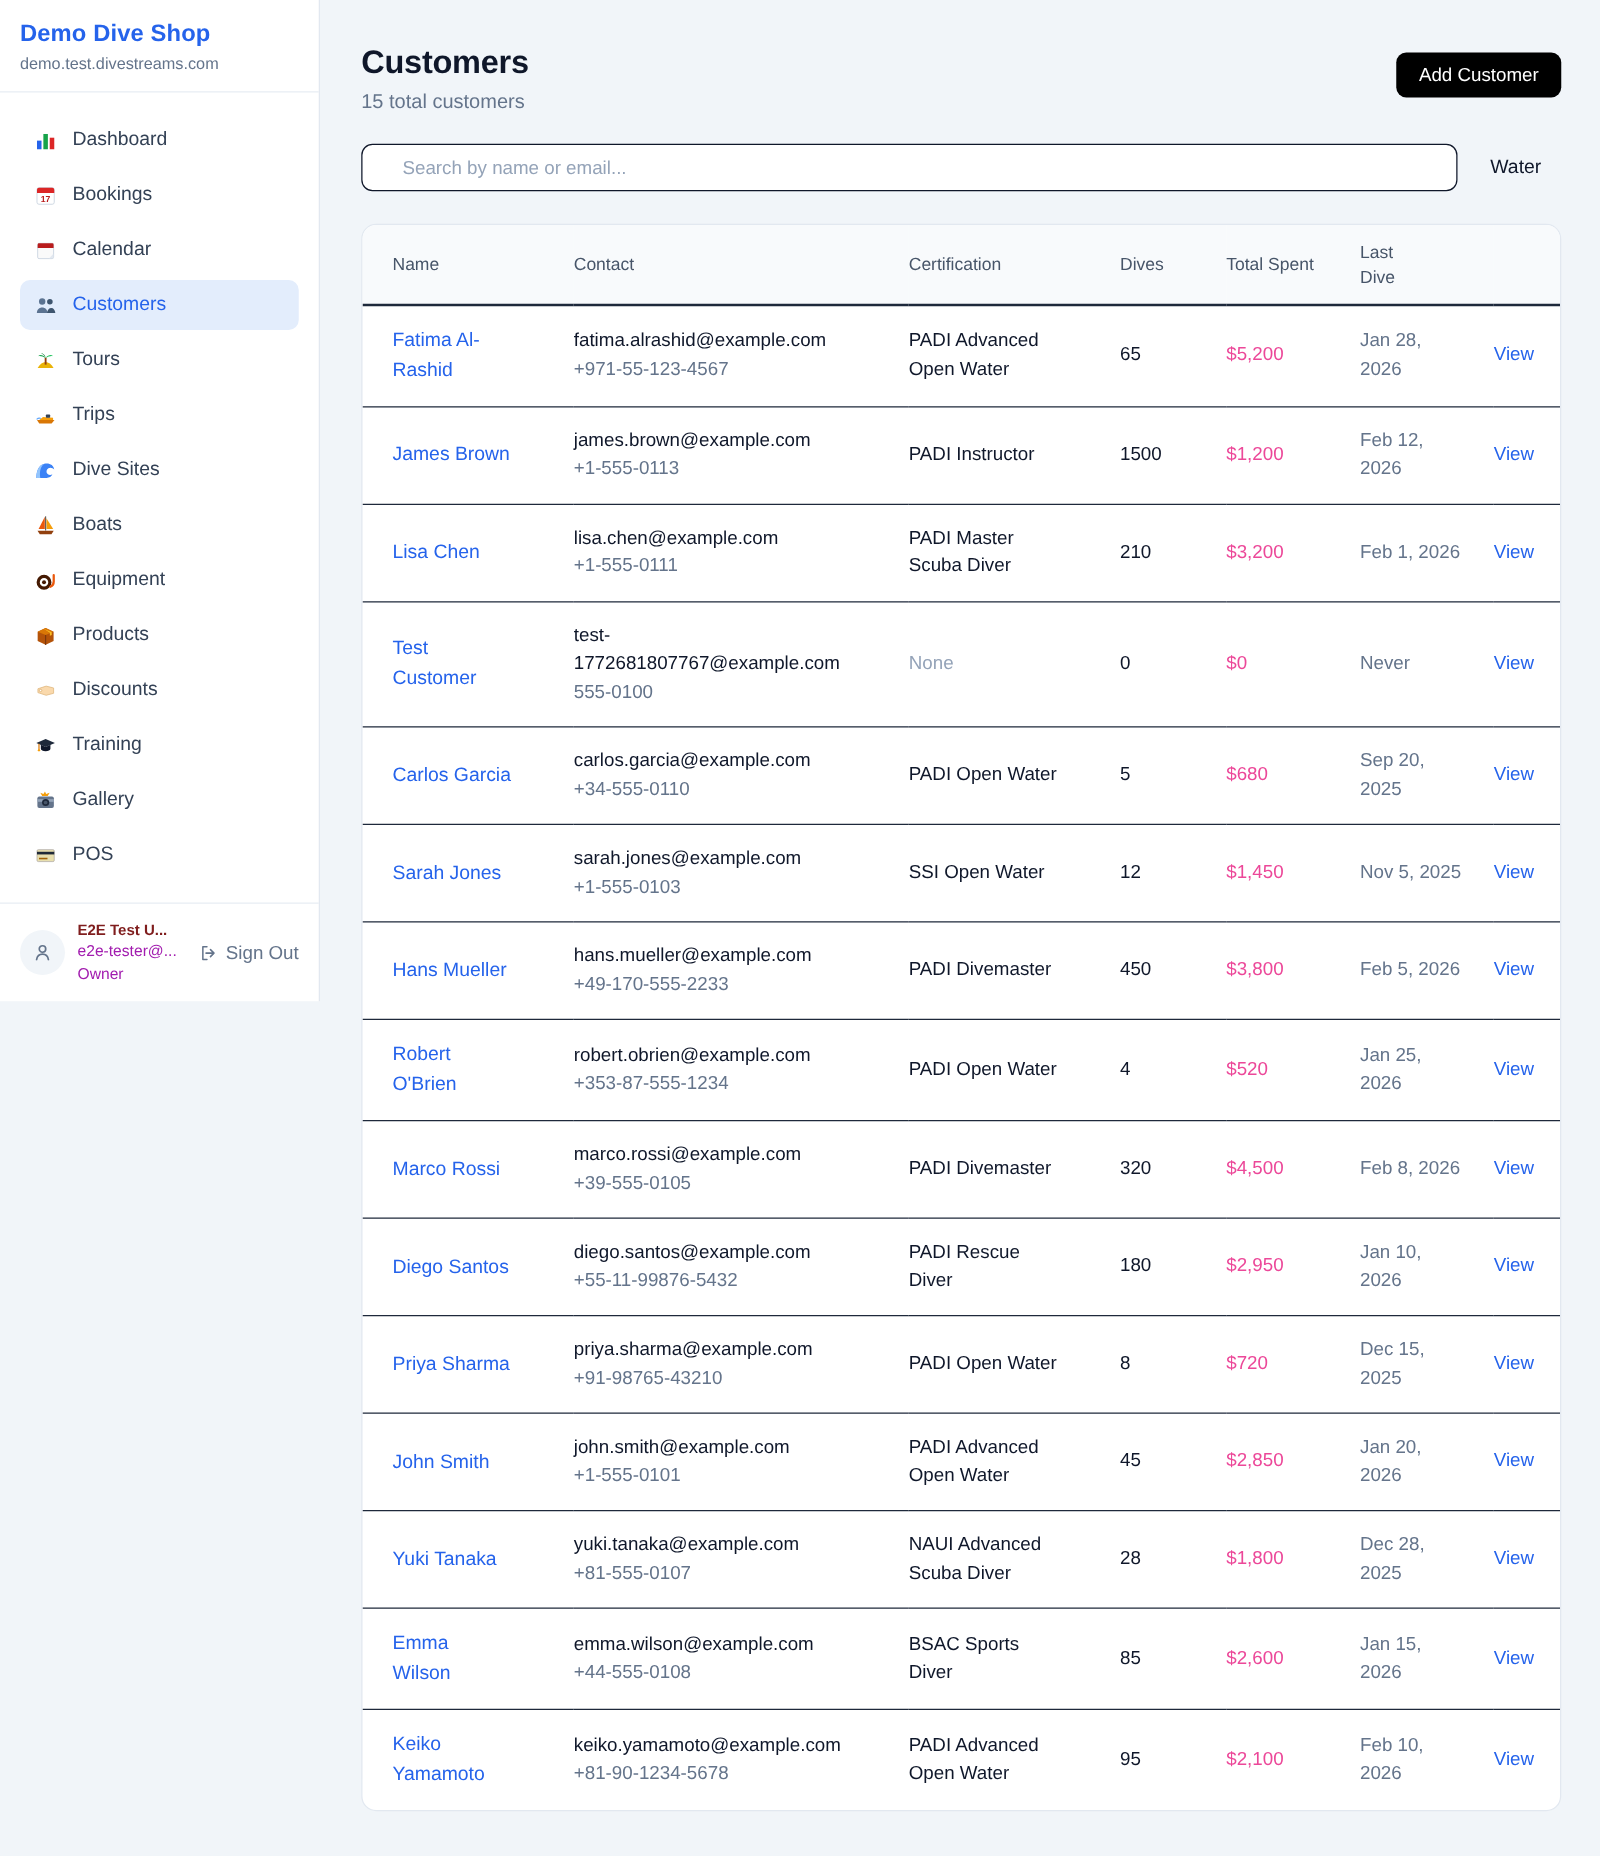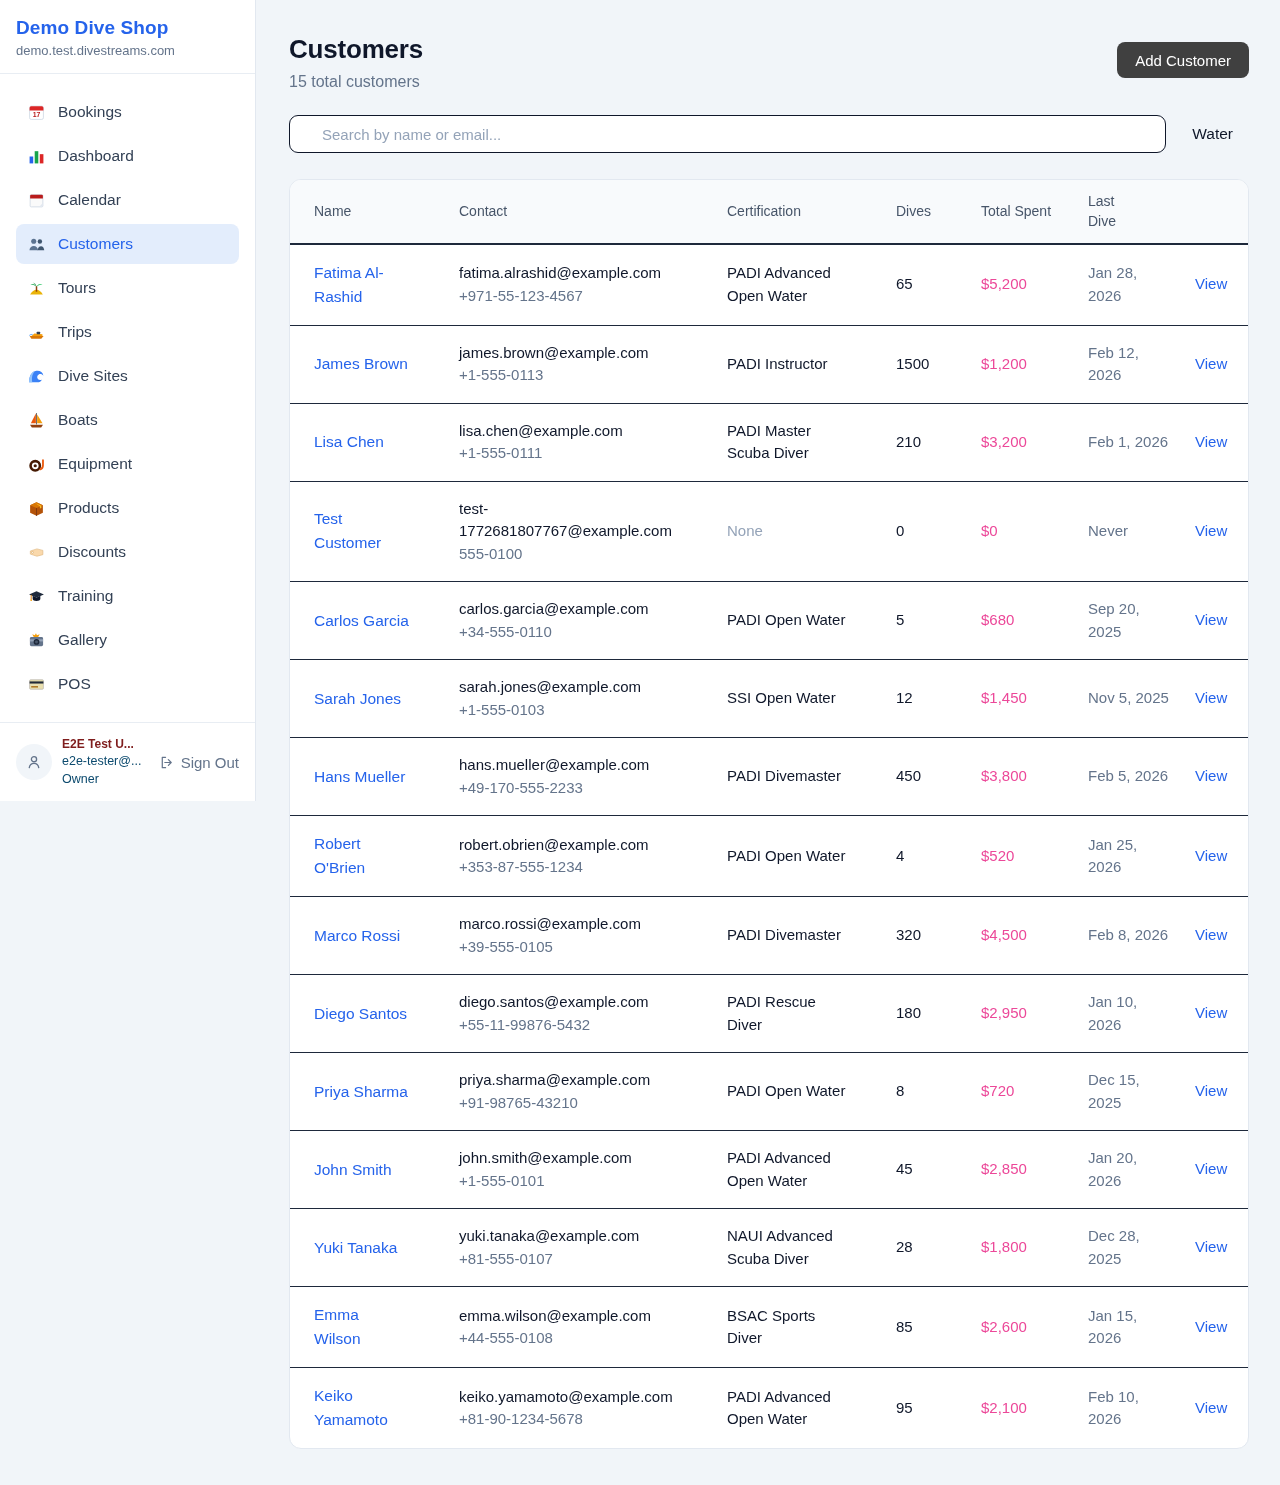--- a/index.html
+++ b/index.html
@@ -17,30 +17,30 @@
   .nav-item { display:flex; align-items:center; gap:13px; height:40px; padding:0 12px; margin-bottom:4px;
               border-radius:8px; color:#334155; font-size:15.5px; cursor:pointer; text-decoration:none; }
   .nav-item.active { background:#e3edfc; color:#2563eb; }
   .nav-icon { width:17px; height:17px; display:inline-flex; flex:0 0 17px; }
   .nav-icon svg { width:17px; height:17px; }
   .user-section { margin-top:auto; border-top:1px solid #e8edf3; padding:13px 16px; display:flex; align-items:center; gap:10px; }
   .avatar { width:36px; height:36px; border-radius:50%; background:#f1f5f9; display:flex; align-items:center; justify-content:center; flex:0 0 36px; }
   .avatar svg { width:18px; height:18px; }
   .user-info { flex:1; min-width:0; line-height:1.4; }
   .user-name { font-size:12px; font-weight:700; color:#7f1d1d; }
-  .user-email, .user-role { font-size:12.5px; color:#0c4a6e; }
+  .user-email, .user-role { font-size:12.5px; color:#a21caf; }
   .sign-out { display:flex; align-items:center; gap:7px; color:#64748b; font-size:15px; cursor:pointer; white-space:nowrap; }
   .sign-out svg { width:15px; height:15px; }
 
   
   .main { position:absolute; left:256px; top:0; width:1024px; padding:34px 31px 0 33px; }
   .page-header { display:flex; justify-content:space-between; align-items:flex-start; }
   .page-title { font-size:26px; font-weight:800; color:#0f172a; letter-spacing:-.2px; }
   .page-subtitle { font-size:16px; color:#64748b; margin-top:8px; }
-  .btn-primary { background:#404040; color:#fff; border:none; border-radius:8px; font-size:15px; font-weight:500;
+  .btn-primary { background:#000000; color:#fff; border:none; border-radius:8px; font-size:15px; font-weight:500;
                  padding:0 18px; height:36px; margin-top:8px; cursor:pointer; font-family:inherit; }
   .search-row { display:flex; align-items:center; margin-top:24px; }
   .search-input { flex:1; height:38px; border:1px solid #0f172a; border-radius:9px; padding:0 32px;
                   font-size:15px; font-family:inherit; color:#0f172a; background:#fff; outline:none; }
   .search-input::placeholder { color:#94a3b8; }
   .search-btn { margin-left:26px; margin-right:16px; background:none; border:none; font-family:inherit;
                 font-size:15.5px; font-weight:500; color:#0f172a; cursor:pointer; }
 
   
   .card { margin-top:26px; background:#fff; border:1px solid #e2e8f0; border-radius:12px; overflow:hidden; }
@@ -75,37 +75,37 @@
     <div class="brand">
       <div class="brand-name">Demo Dive Shop</div>
       <div class="brand-domain">demo.test.divestreams.com</div>
     </div>
 
     <nav class="nav">
 
         <a class="nav-item">
           <span class="nav-icon">
             <svg viewBox="0 0 16 16">
+              <rect x="1.5" y="8" width="3.4" height="6.5" fill="#2563eb"></rect>
+              <rect x="6.3" y="3" width="3.4" height="11.5" fill="#16a34a"></rect>
+              <rect x="11.1" y="5.8" width="3.4" height="8.7" fill="#dc2626"></rect>
+            </svg>
+          </span>
+          <span class="nav-label">Dashboard</span>
+        </a>
+
+        <a class="nav-item">
+          <span class="nav-icon">
+            <svg viewBox="0 0 16 16">
               <rect x="1.5" y="2" width="13" height="12.5" rx="1.5" fill="#fff" stroke="#cbd5e1" stroke-width=".7"></rect>
               <path d="M1.5 3.5A1.5 1.5 0 0 1 3 2h10a1.5 1.5 0 0 1 1.5 1.5V6h-13z" fill="#dc2626"></path>
               <text x="8" y="12.6" font-size="6.5" font-weight="bold" fill="#b91c1c" text-anchor="middle" font-family="sans-serif">17</text>
             </svg>
           </span>
           <span class="nav-label">Bookings</span>
-        </a>
-
-        <a class="nav-item">
-          <span class="nav-icon">
-            <svg viewBox="0 0 16 16">
-              <rect x="1.5" y="8" width="3.4" height="6.5" fill="#2563eb"></rect>
-              <rect x="6.3" y="3" width="3.4" height="11.5" fill="#16a34a"></rect>
-              <rect x="11.1" y="5.8" width="3.4" height="8.7" fill="#dc2626"></rect>
-            </svg>
-          </span>
-          <span class="nav-label">Dashboard</span>
         </a>
 
         <a class="nav-item">
           <span class="nav-icon">
             <svg viewBox="0 0 16 16">
               <rect x="2" y="2.5" width="12" height="11.5" rx="1" fill="#fafafa" stroke="#cbd5e1" stroke-width=".7"></rect>
               <path d="M2 3.5a1 1 0 0 1 1-1h10a1 1 0 0 1 1 1V6H2z" fill="#b91c1c"></path>
               <path d="M14 13.5l-3.5.5 3.3-3.6z" fill="#e2e8f0"></path>
             </svg>
           </span>

